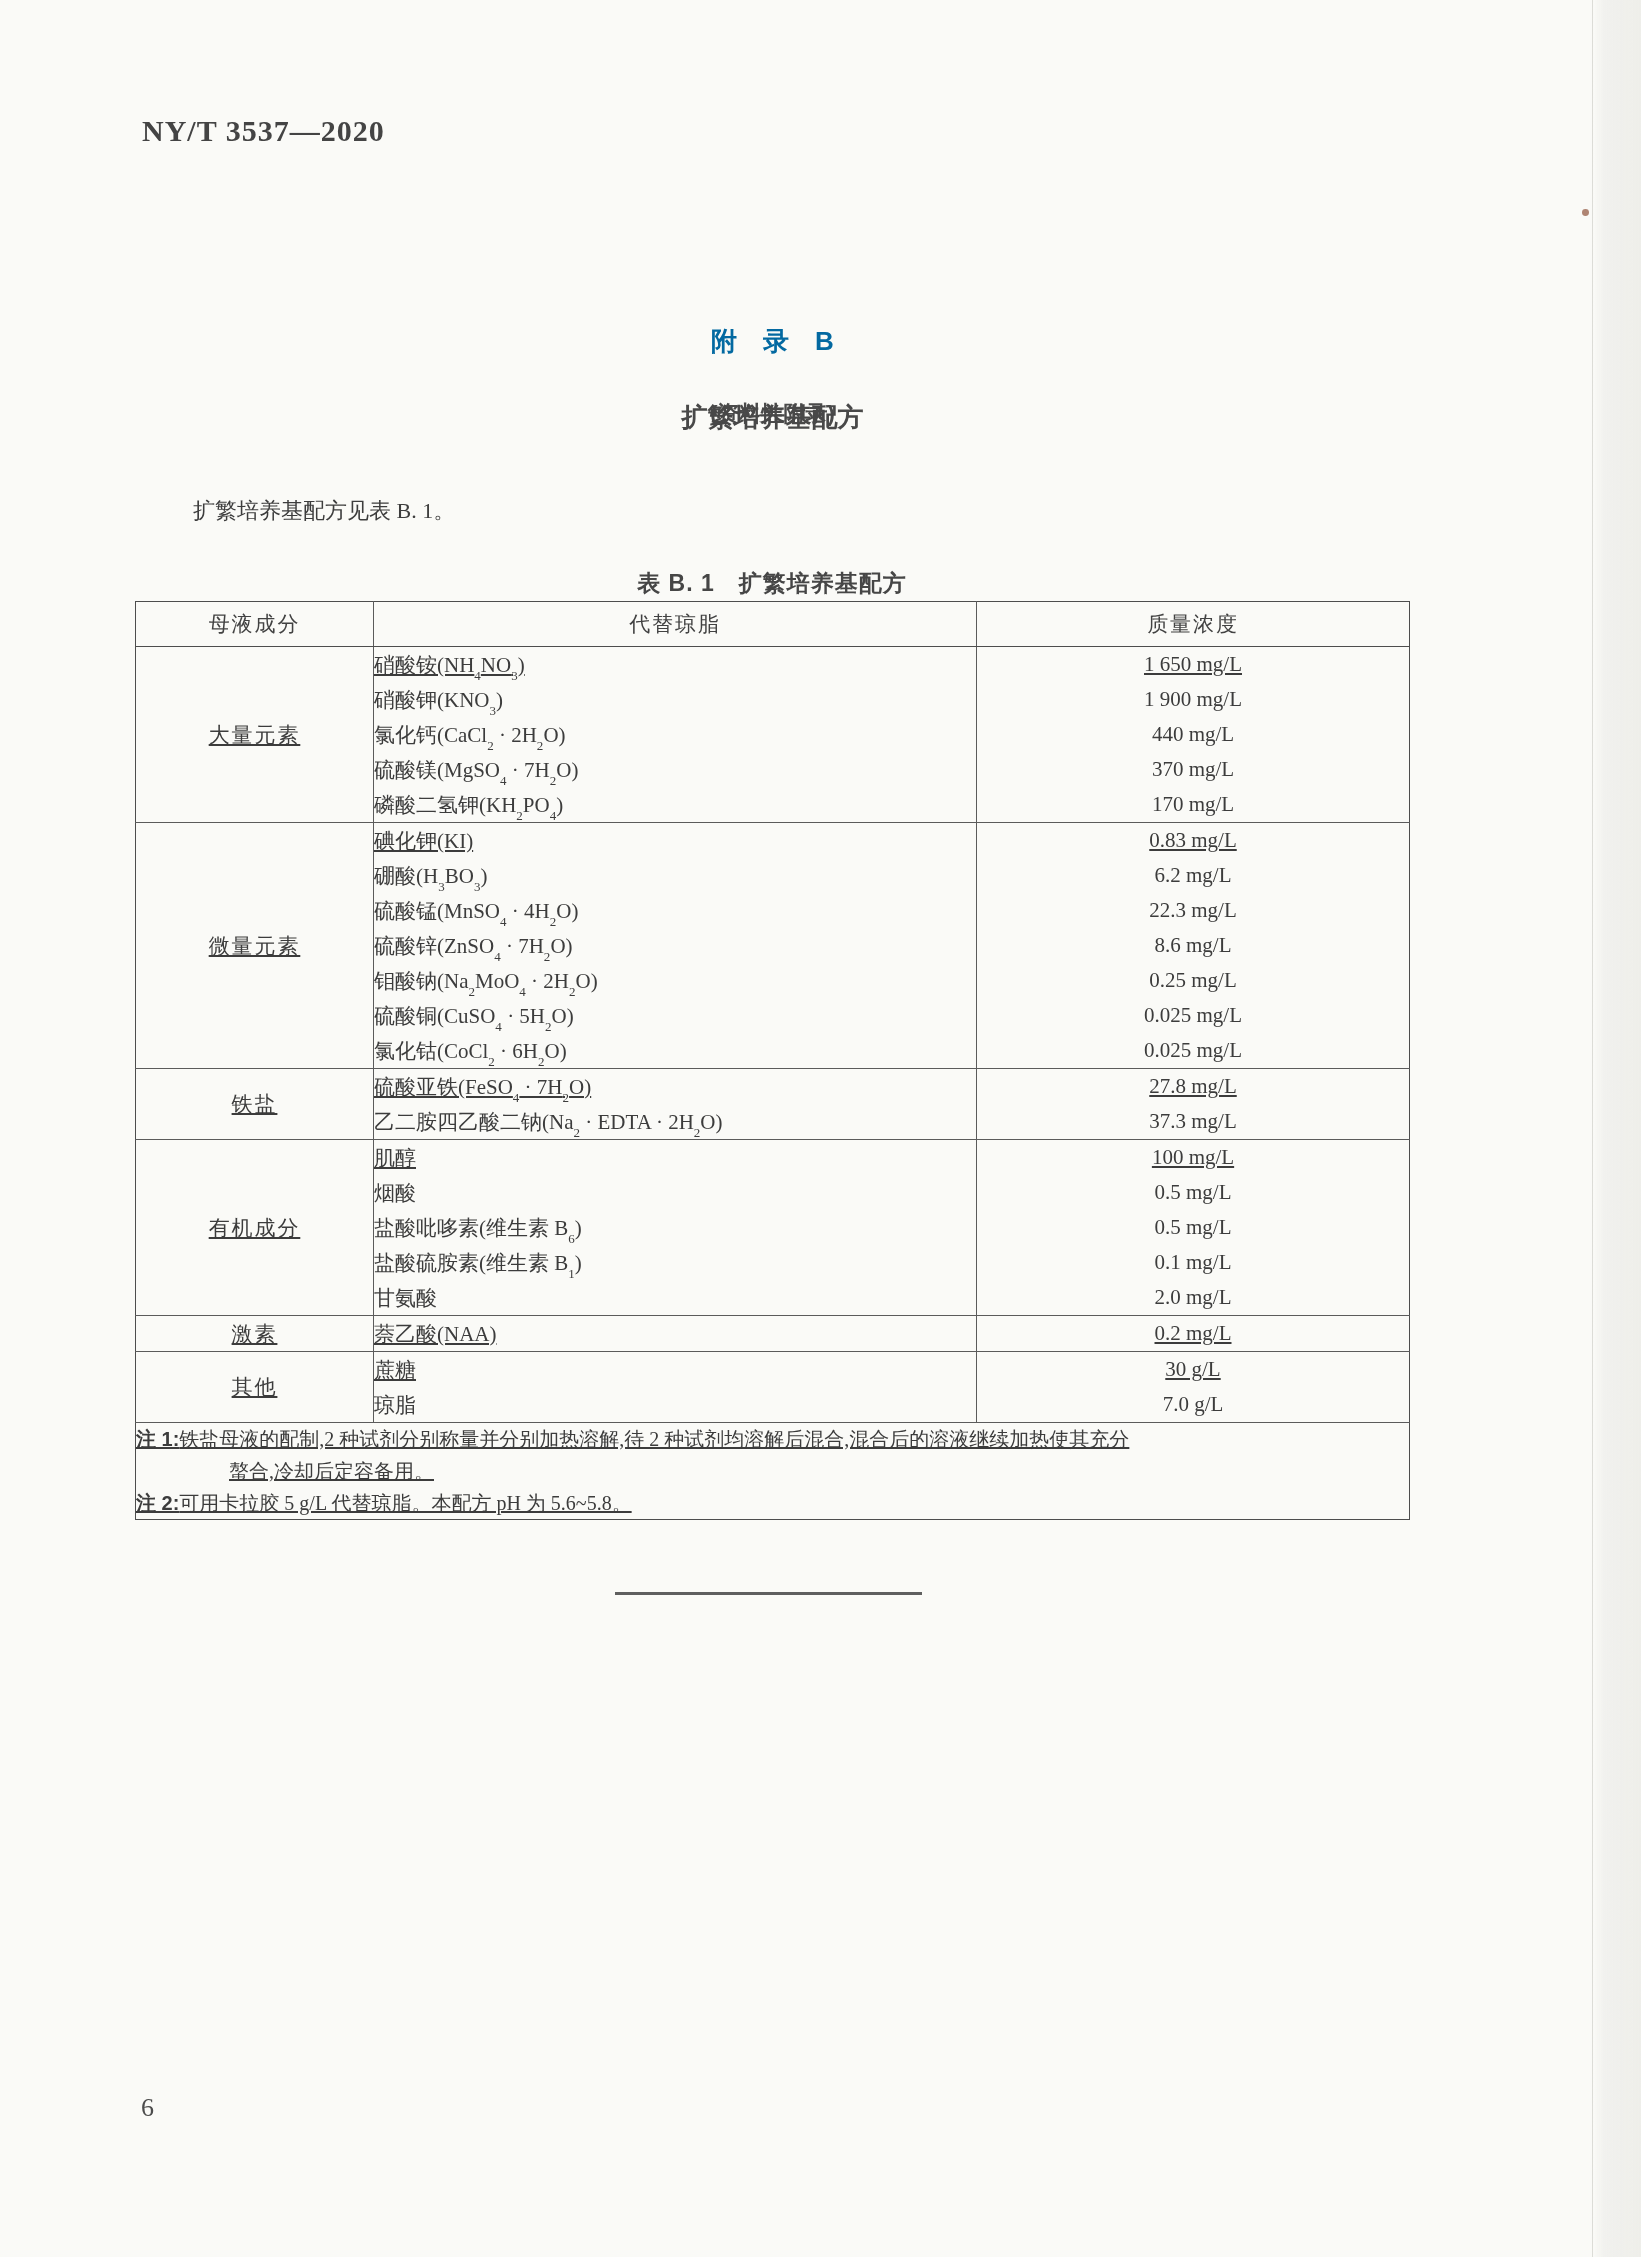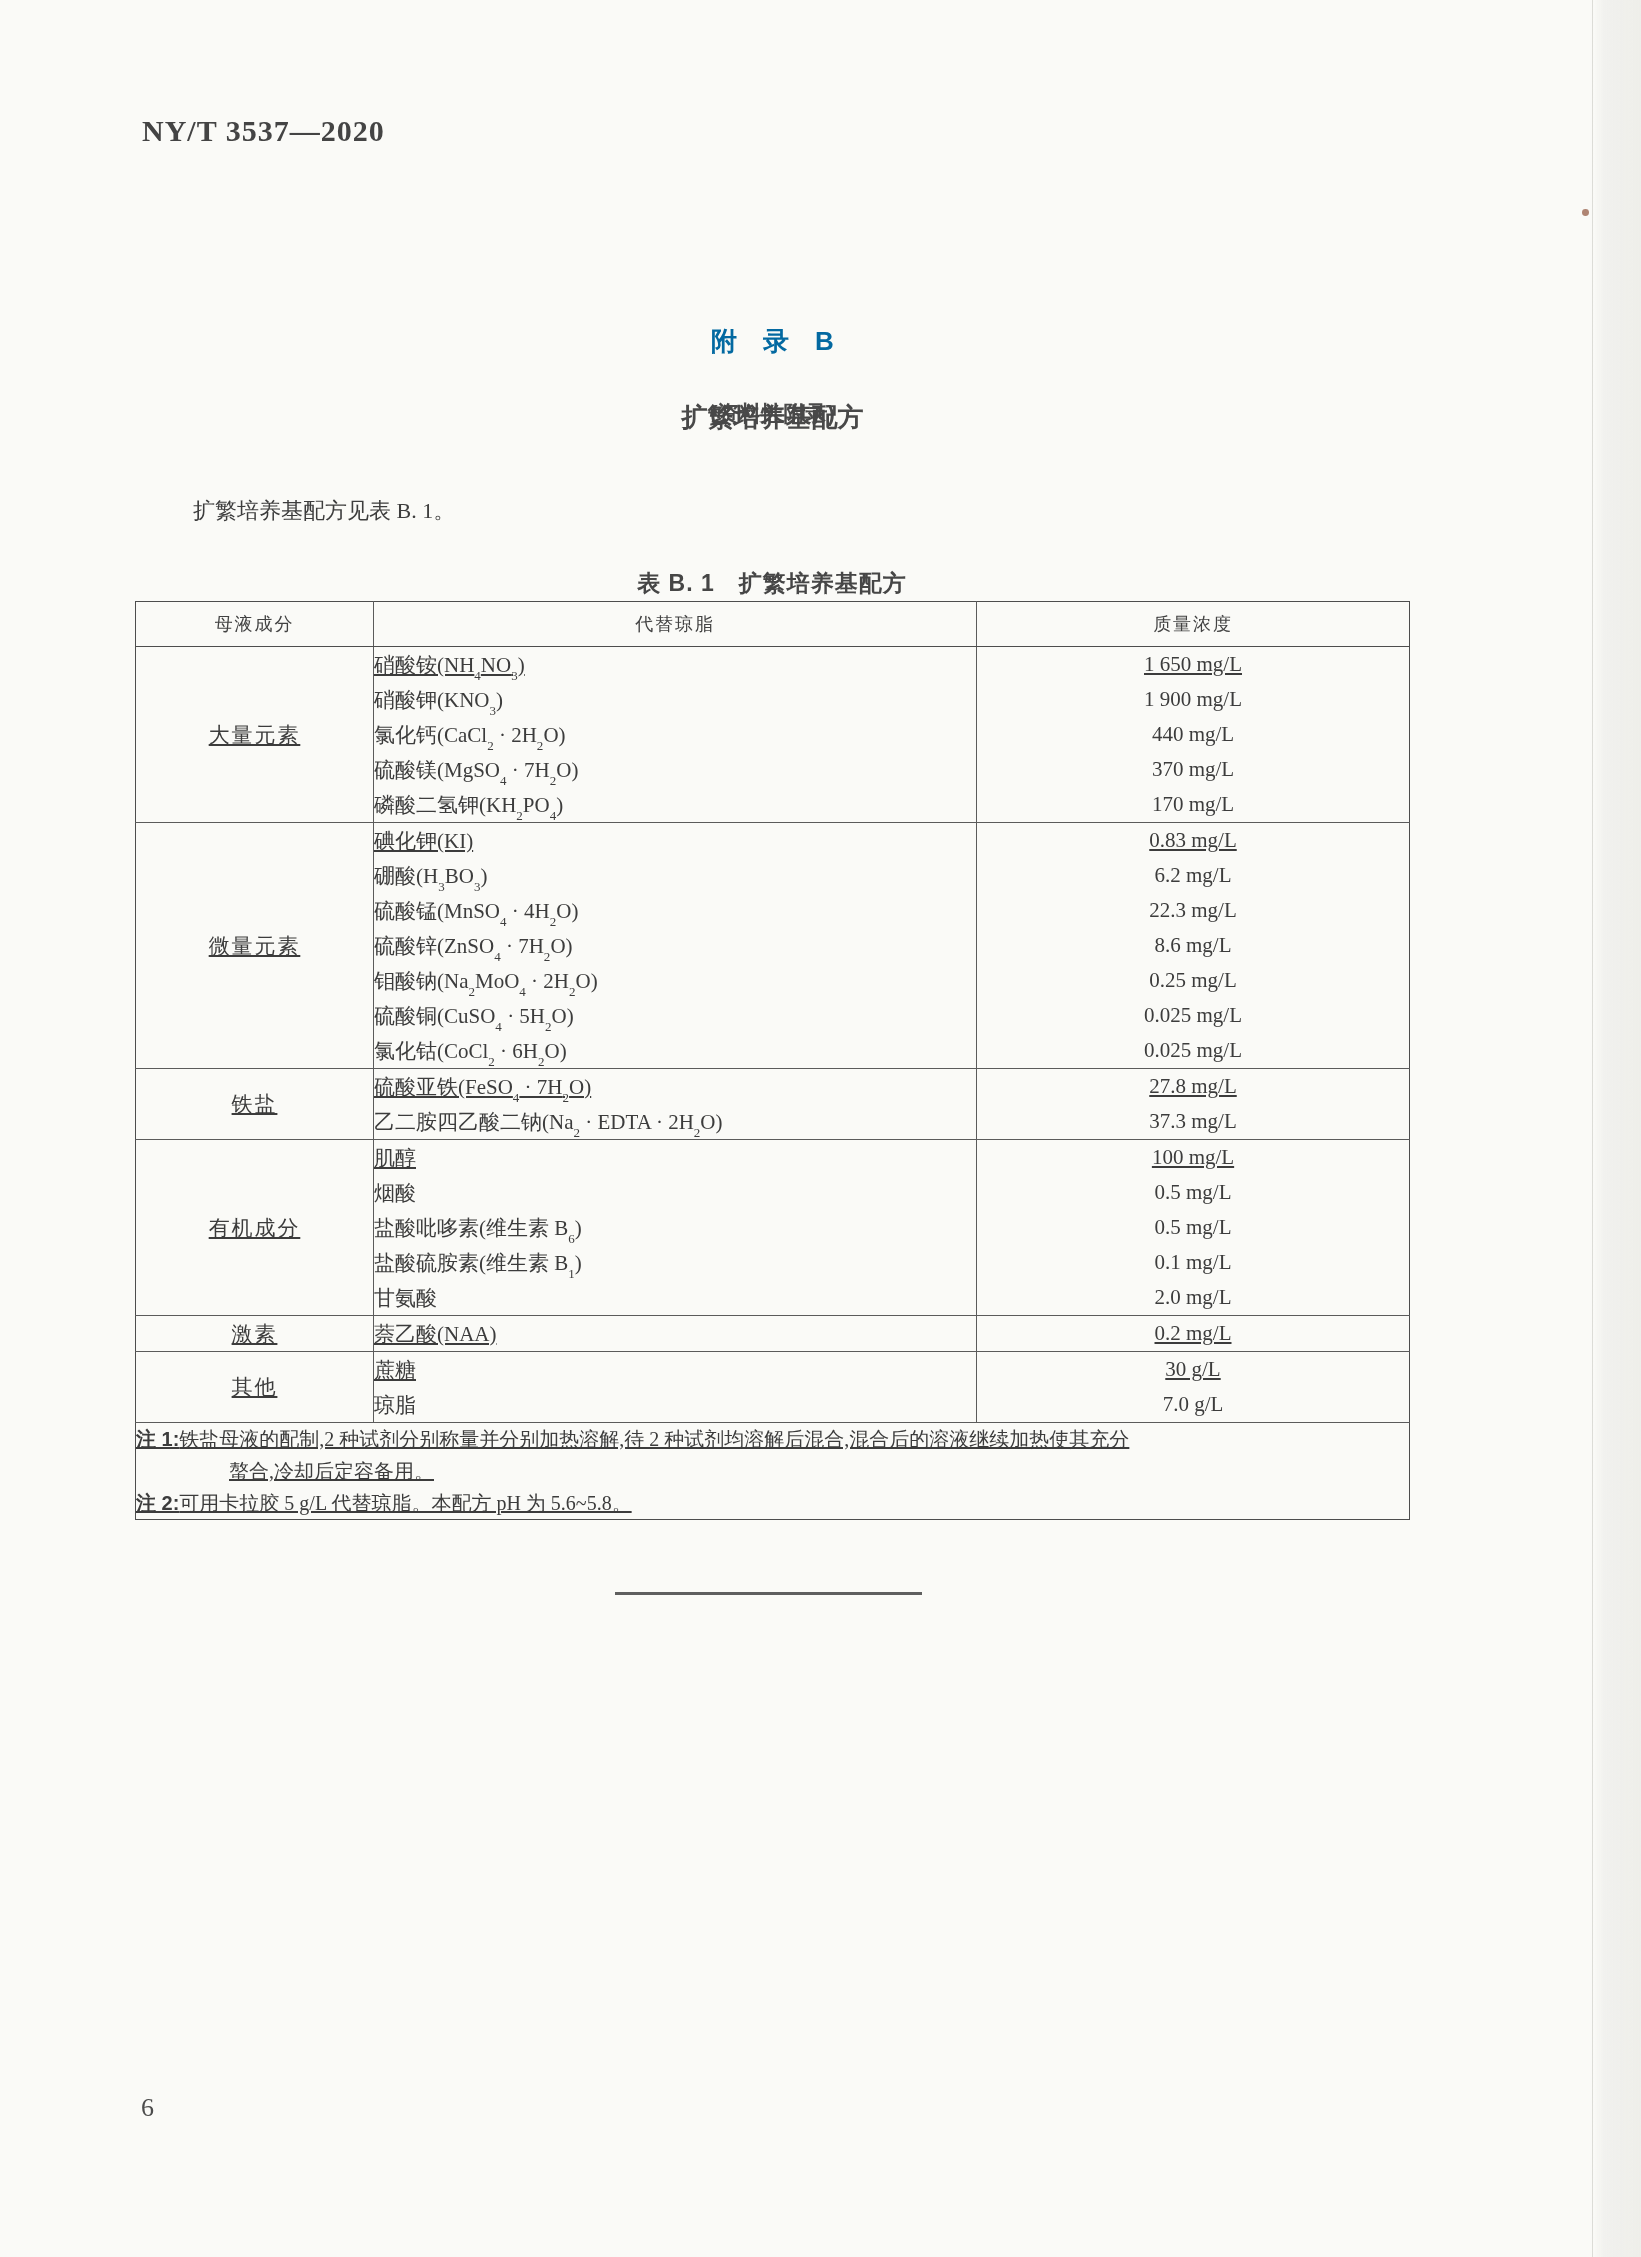--- a/index.html
+++ b/index.html
@@ -37,21 +37,21 @@
     font-family:"Liberation Sans",sans-serif;font-weight:bold;
     font-size:23px;color:#464646;letter-spacing:1px;
   }
   .media-table-wrap{position:absolute;left:135px;top:601px;width:1274px;}
   table.media{
     border-collapse:collapse;table-layout:fixed;width:1274px;
     font-size:21px;color:#3c3c3c;
   }
   table.media{border:1.9px solid #4d4d4d;}
   table.media th{
-    height:42px;font-weight:normal;font-size:18px;
+    height:42px;font-weight:normal;font-size:21px;
     border-bottom:1.9px solid #4d4d4d;text-align:center;
     letter-spacing:1.9px;color:#424242;
   }
   table.media td{height:35px;padding:0;}
   td.c1,th.h1{border-right:1.4px solid #5b5b5b;text-align:center;letter-spacing:1.9px;}
   td.c2,th.h2{border-right:1.4px solid #5b5b5b;}
   td.c2{text-align:left;padding-left:17.4px;}
   td.c3{text-align:center;}
   tr.group-start td{border-top:1.4px solid #5b5b5b;text-decoration:underline;}
   sub{font-size:0.62em;line-height:0;position:relative;top:0.22em;}

